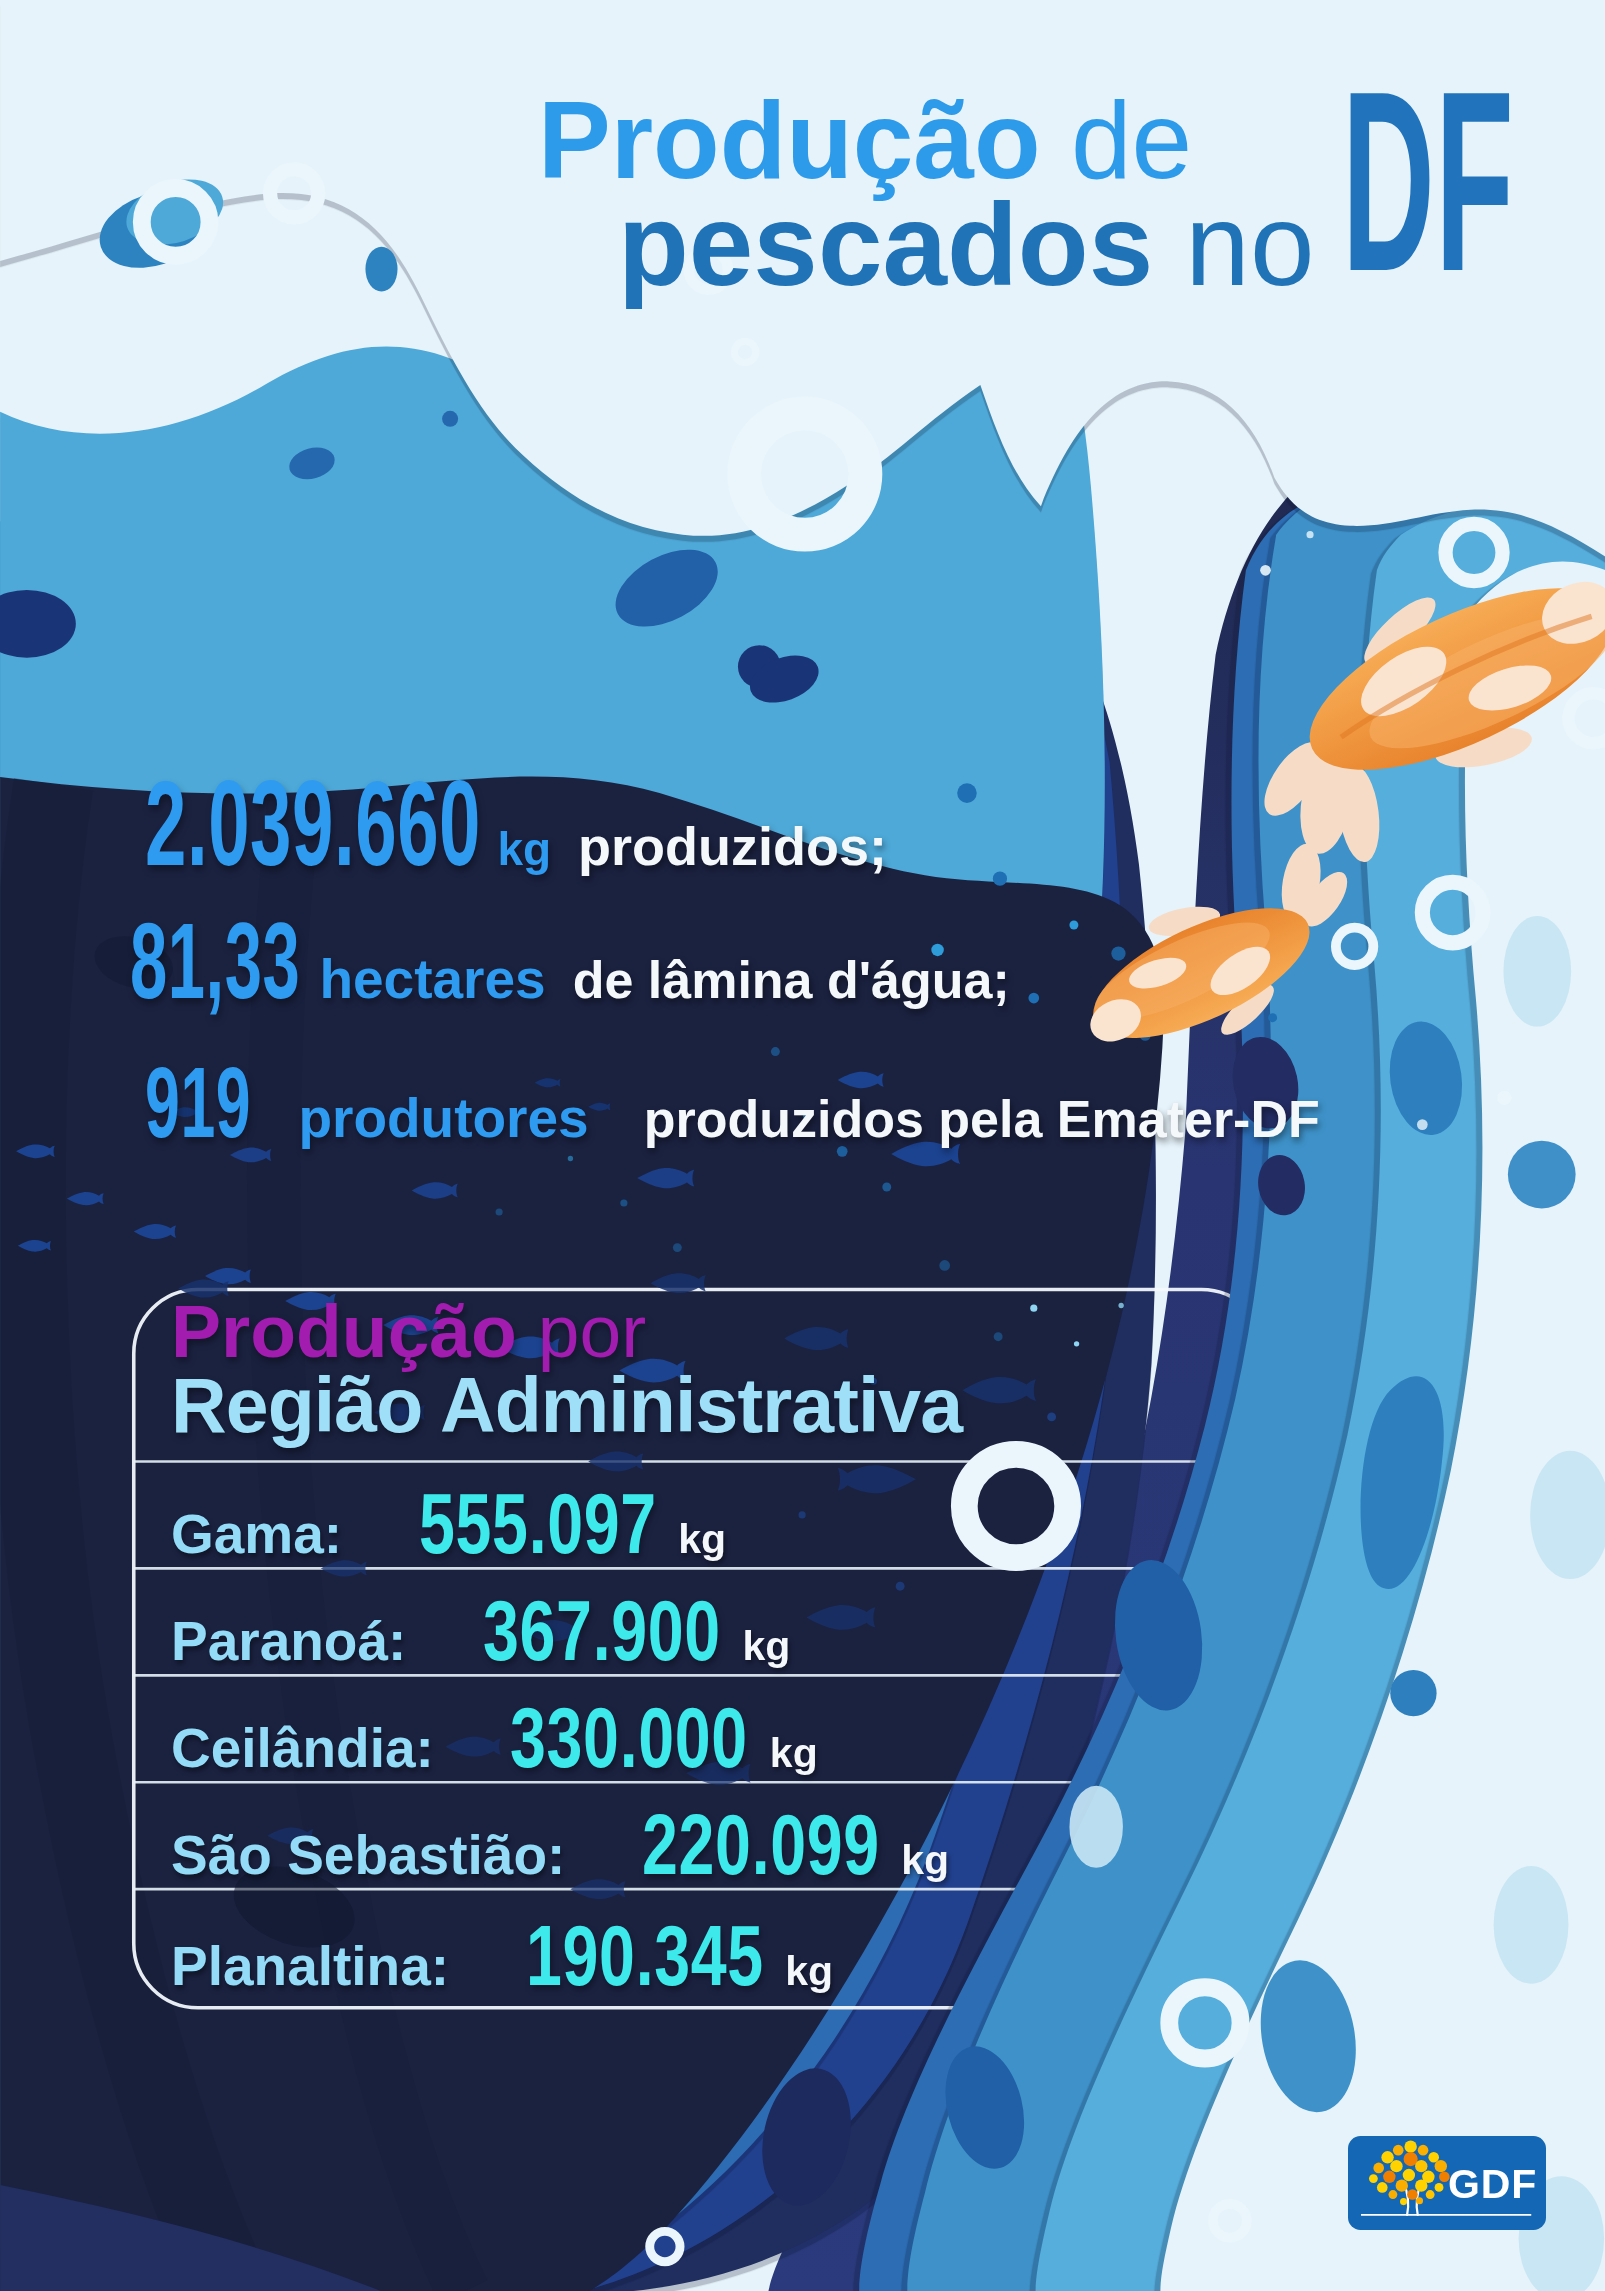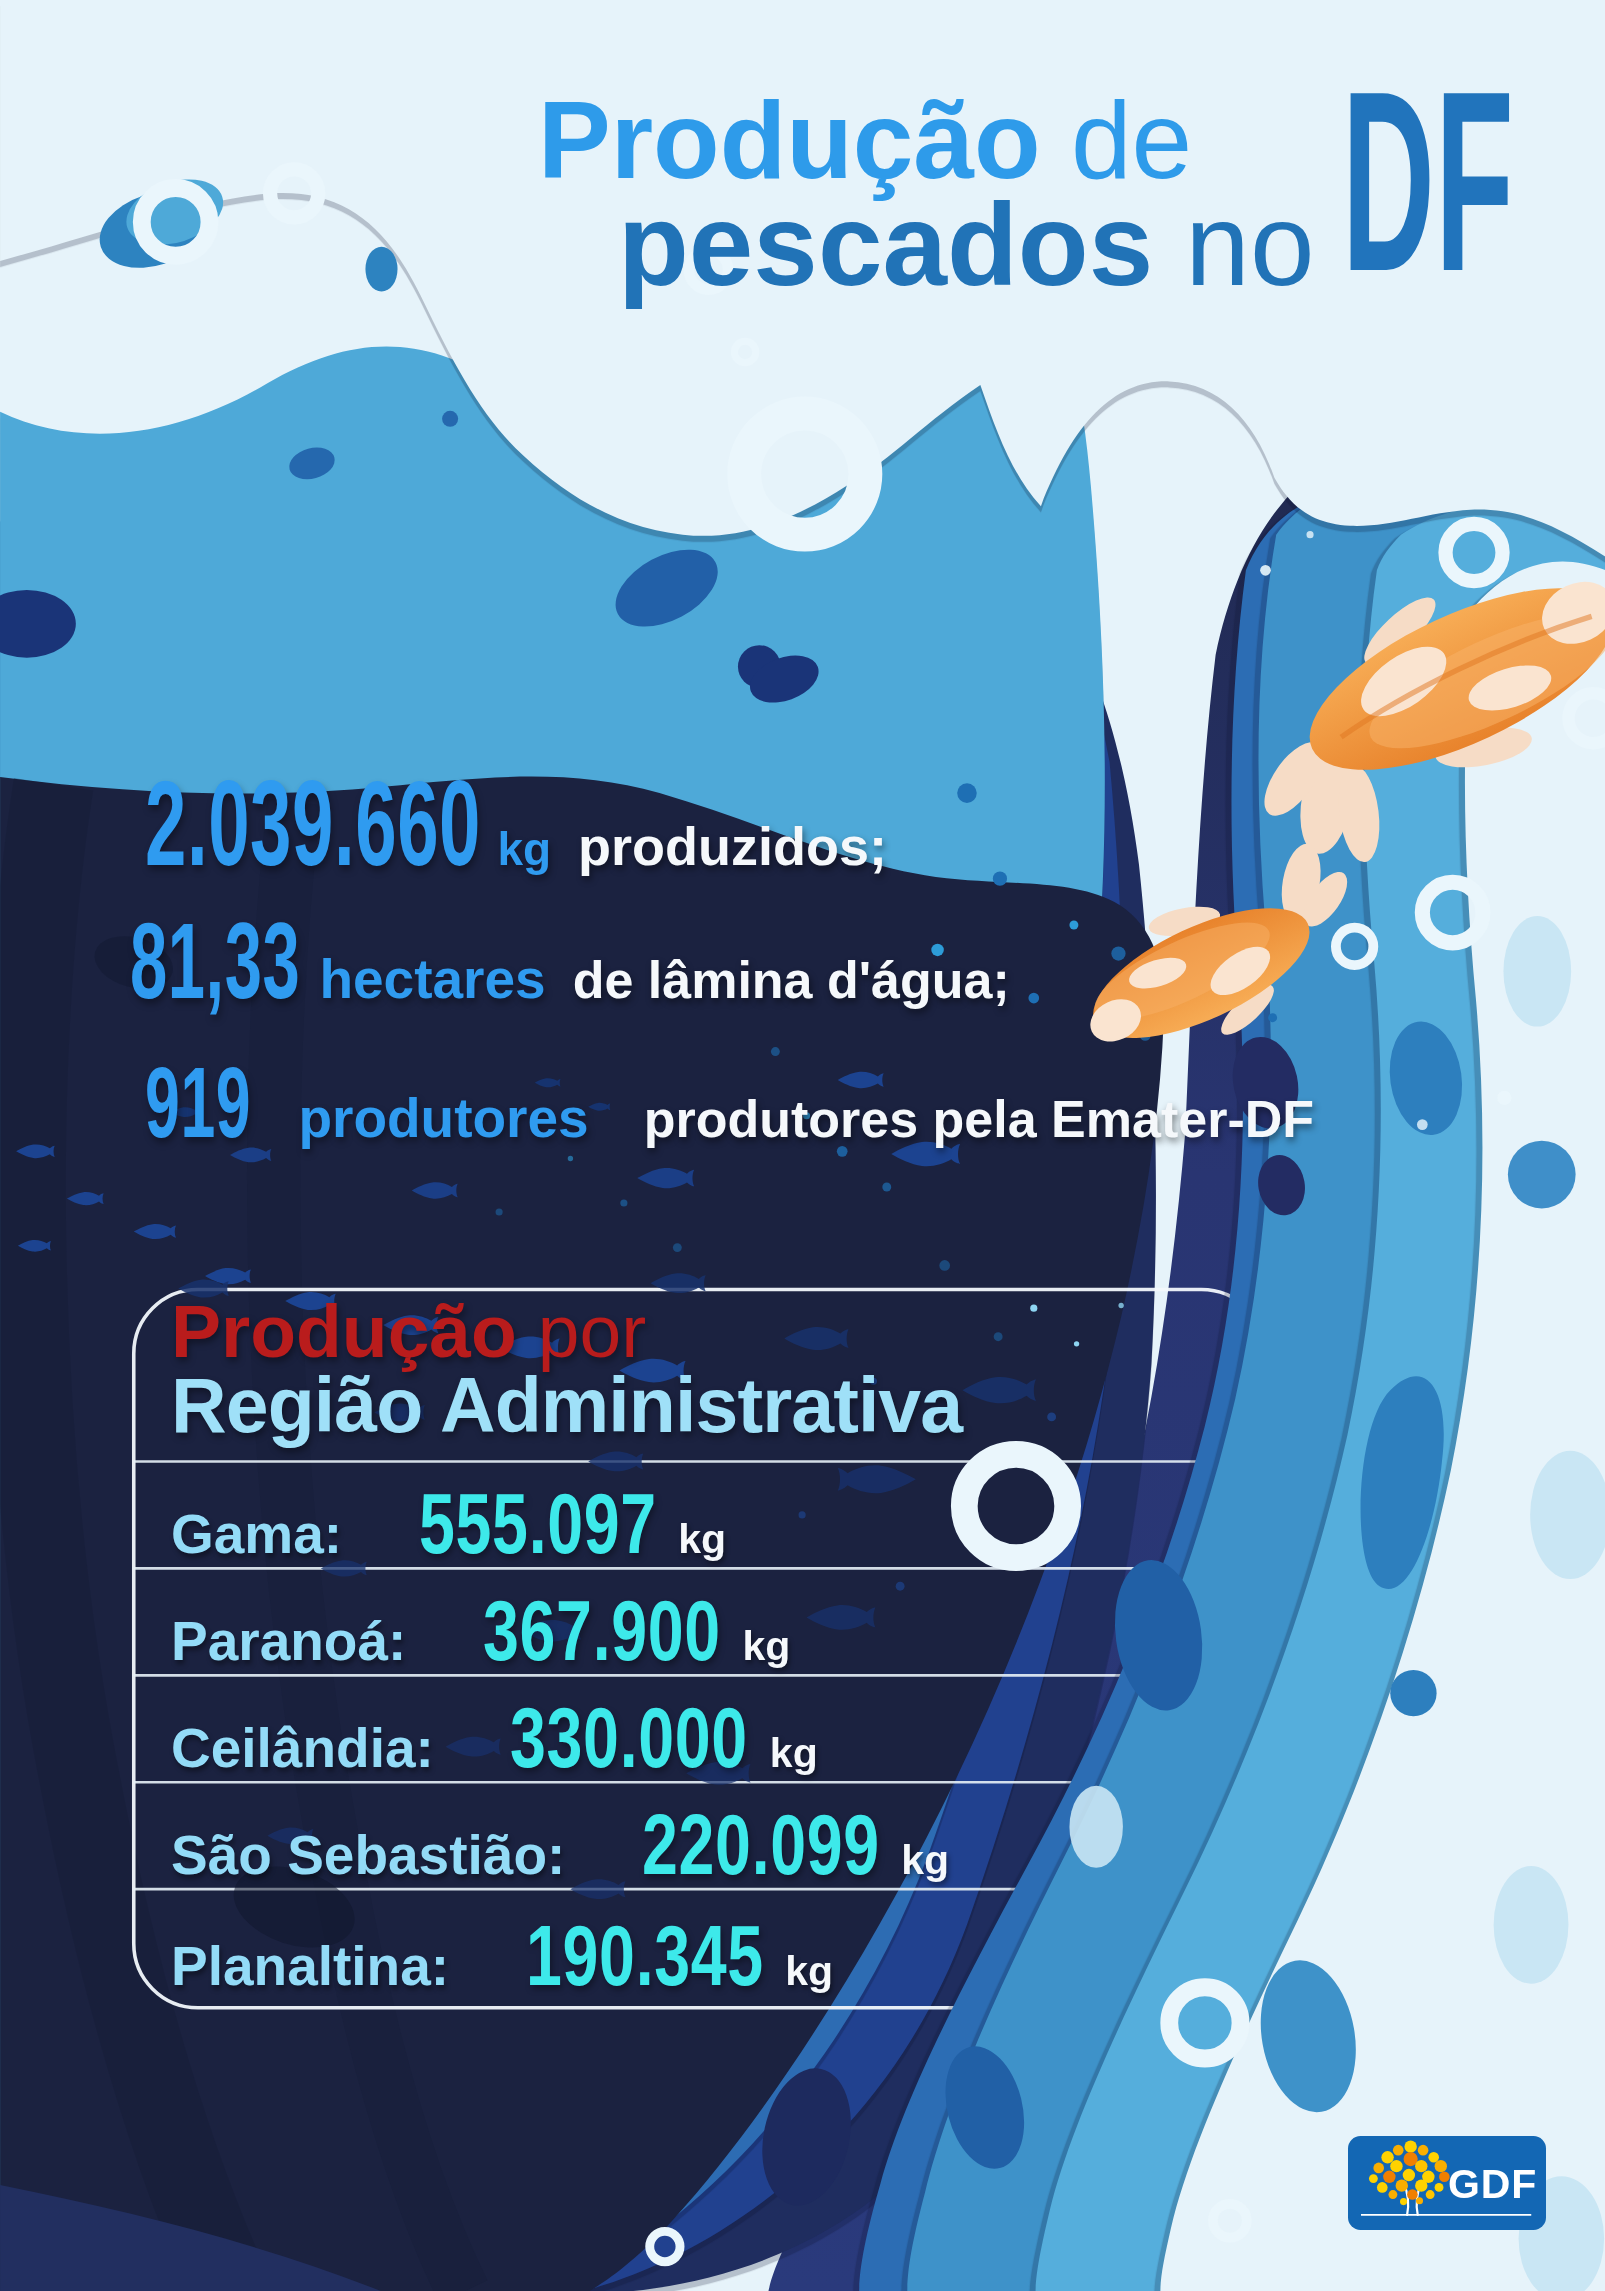--- a/index.html
+++ b/index.html
@@ -25,21 +25,21 @@
   .t2r{font-weight:400;}
   .df{font-size:257px;font-weight:700;color:#2174BC;}
   
   .stat{display:flex;align-items:baseline;}
   .stat .val{color:#2F9BF0;text-shadow:2.7px 4.5px 9px rgba(0,0,0,.35);}
   .stat .unit{font-weight:700;color:#2F9BF0;margin-left:21.4px;
               text-shadow:1.8px 3.6px 7.1px rgba(0,0,0,.4);}
   .stat .desc{font-weight:700;color:#F5F8FB;margin-left:27px;
               text-shadow:1.8px 3.6px 7.1px rgba(0,0,0,.45);}
   
-  .bh1{font-size:75px;font-weight:700;color:#b91c1c;text-shadow:1.8px 3.6px 7.1px rgba(0,0,0,.4);}
+  .bh1{font-size:75px;font-weight:700;color:#a21caf;text-shadow:1.8px 3.6px 7.1px rgba(0,0,0,.4);}
   .bh1 .light{font-weight:400;}
   .bh2{font-size:77px;font-weight:700;color:#9FE0F8;letter-spacing:-0.9px;
        text-shadow:1.8px 3.6px 7.1px rgba(0,0,0,.4);}
   .row{display:flex;align-items:baseline;gap:32px;}
   .row .lbl{font-size:55px;font-weight:700;color:#93DBF7;text-shadow:1.8px 3.6px 5.3px rgba(0,0,0,.4);}
   .row .val{color:#3DE9EA;margin-left:21.4px;text-shadow:2.7px 3.6px 7.1px rgba(0,0,0,.35);}
   .row .kg{font-size:41px;font-weight:700;color:#F5F8FB;margin-left:16px;
            text-shadow:1.8px 2.7px 5.3px rgba(0,0,0,.45);}
   
   #gdf-logo{position:absolute;left:1348px;top:2136px;width:198px;height:94px;
@@ -249,21 +249,21 @@
     <span class="desc" style="font-size:54px;">produzidos;</span>
   </div>
   <div class="abs stat" style="left:130px;top:907px;">
     <span class="cnw" style="width:168px;"><span class="cn sx62 val" style="font-size:108px;">81,33</span></span>
     <span class="unit" style="font-size:55px;">hectares</span>
     <span class="desc" style="font-size:52px;">de lâmina d'água;</span>
   </div>
   <div class="abs stat" style="left:145px;top:1052px;gap:28px;">
     <span class="cnw" style="width:104px;"><span class="cn sx62 val" style="font-size:101px;">919</span></span>
     <span class="unit" style="font-size:55px;">produtores</span>
-    <span class="desc" style="font-size:52px;">produtores pela Emater-DF</span>
+    <span class="desc" style="font-size:52px;">produzidos pela Emater-DF</span>
   </div>
 
   <div class="abs bh1" style="left:171px;top:1294px;"><span>Produção</span><span class="light"> por</span></div>
   <div class="abs bh2" style="left:171px;top:1367px;">Região Administrativa</div>
 
   <div class="abs row" style="left:171px;top:1480px;">
     <span class="lbl">Gama:</span>
     <span class="cnw" style="width:233px;margin-left:23px;"><span class="cn sx75 val" style="font-size:86px;">555.097</span></span>
     <span class="kg">kg</span>
   </div>

